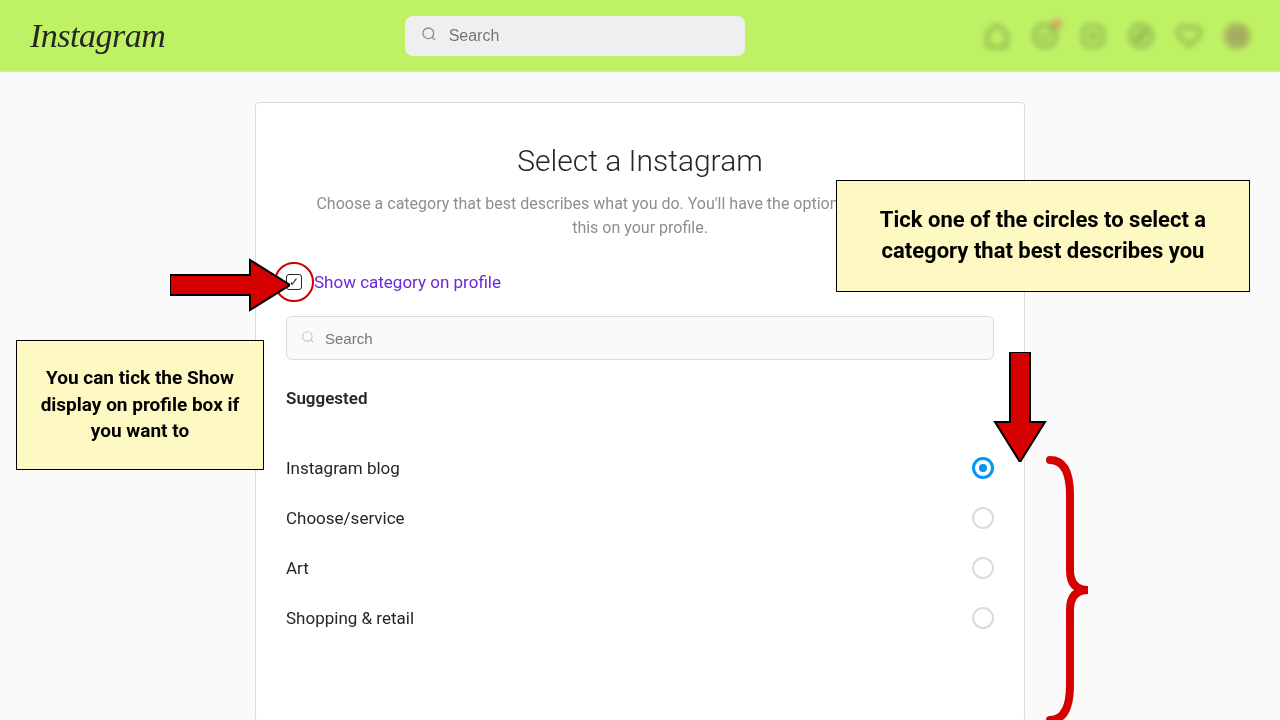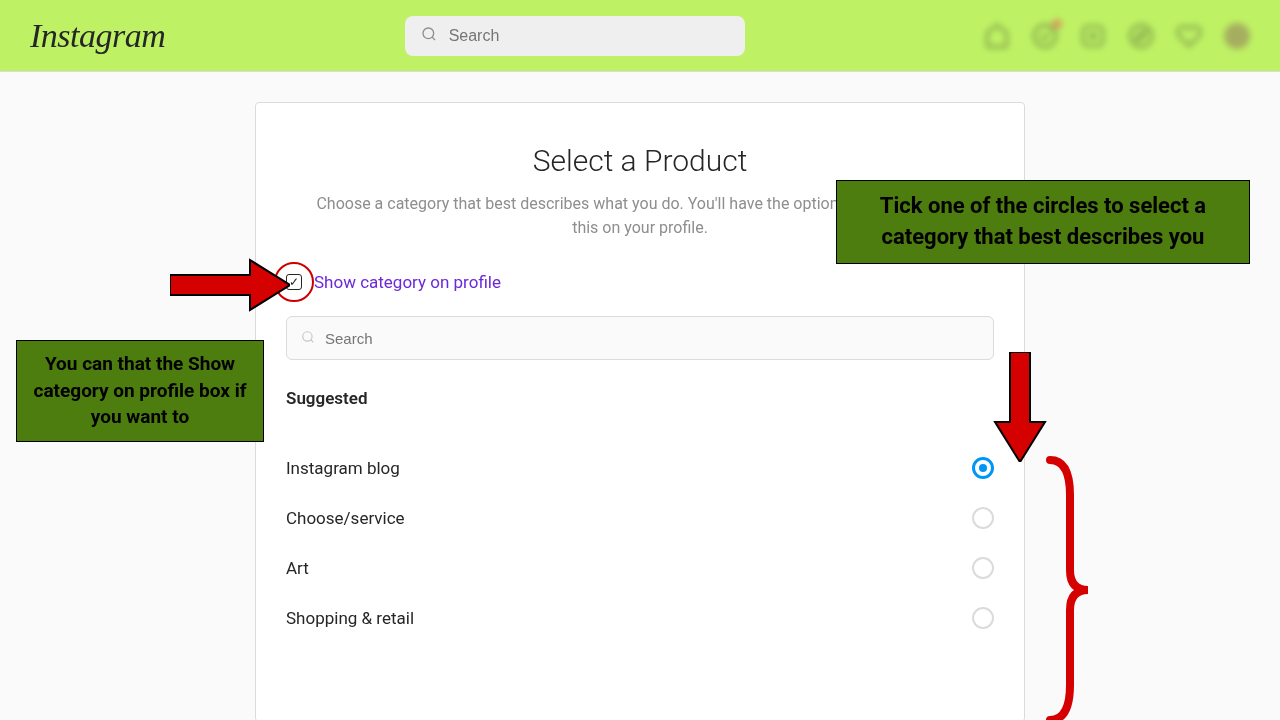--- a/index.html
+++ b/index.html
@@ -30,21 +30,21 @@
   .cat-search .sicon { color: #c7c7c7; margin-right: 10px; }
   .cat-search input { border: none; background: transparent; font-size: 15px; color: #8e8e8e; outline: none; width: 100%; }
   
   .sug-head { font-size: 17px; font-weight: 600; color: #262626; margin-bottom: 35px; }
   .opt { display: flex; align-items: center; justify-content: space-between; padding: 14px 0; }
   .opt-label { font-size: 17px; color: #262626; }
   .radio { width: 22px; height: 22px; border: 2px solid #dbdbdb; border-radius: 50%; cursor: pointer; position: relative; }
   .radio.sel { border: 3px solid #0095f6; }
   .radio.sel::after { content: ''; position: absolute; width: 8px; height: 8px; background: #0095f6; border-radius: 50%; top: 50%; left: 50%; transform: translate(-50%,-50%); }
   
-  .callout { position: absolute; background: #4d7c0f; border: 1px solid #000; padding: 10px 14px; font-size: 19px; font-weight: 700; color: #000; text-align: center; line-height: 1.4; z-index: 10; }
+  .callout { position: absolute; background: #fef9c3; border: 1px solid #000; padding: 24px 14px; font-size: 19px; font-weight: 700; color: #000; text-align: center; line-height: 1.4; z-index: 10; }
   .callout.left { left: 16px; top: 340px; width: 248px; }
   .callout.right { right: 30px; top: 180px; width: 414px; font-size: 22px; }
   
   .arrow-left { position: absolute; left: 170px; top: 255px; z-index: 9; }
   .arrow-down { position: absolute; left: 990px; top: 352px; z-index: 9; }
   .brace { position: absolute; right: 190px; top: 455px; z-index: 5; }
 </style>
 </head>
 <body>
 
@@ -79,21 +79,21 @@
           <polygon points="16 8 14 14 8 16 10 10 16 8"></polygon>
         </svg></span>
     <span class="ni"><svg viewBox="0 0 24 24" fill="none" stroke="currentColor" stroke-width="2">
           <path d="M20.84 4.61a5.5 5.5 0 00-7.78 0L12 5.67l-1.06-1.06a5.5 5.5 0 00-7.78 7.78l1.06 1.06L12 21.23l7.78-7.78 1.06-1.06a5.5 5.5 0 000-7.78z"></path>
         </svg></span>
     <span class="avatar"></span>
   </div>
 </div>
 
 <div class="panel">
-  <h1 class="panel-title">Select a Product</h1>
+  <h1 class="panel-title">Select a Instagram</h1>
   <p class="panel-sub">Choose a category that best describes what you do. You'll have the option to display or hide this on your profile.</p>
 
   <div class="chk-row">
     <div class="chk-circle">
       <div class="ring"></div>
       <div class="chk">✓</div>
     </div>
     <span class="chk-label">Show category on profile</span>
   </div>
 
@@ -122,21 +122,21 @@
         <span class="opt-label">Art</span>
         <span class="radio"></span>
       </div>
       <div class="opt">
         <span class="opt-label">Shopping &amp; retail</span>
         <span class="radio"></span>
       </div>
     </div>
 </div>
 
-<div class="callout left">You can that the Show category on profile box if you want to</div>
+<div class="callout left">You can tick the Show display on profile box if you want to</div>
 <div class="callout right">Tick one of the circles to select a category that best describes you</div>
 
 <svg class="arrow-left" width="120" height="60" viewBox="0 0 120 60">
   <polygon points="120,30 80,5 80,20 0,20 0,40 80,40 80,55" fill="#d50000" stroke="#000" stroke-width="2"></polygon>
 </svg>
 
 <svg class="arrow-down" width="60" height="110" viewBox="0 0 60 110">
   <polygon points="30,110 5,70 20,70 20,0 40,0 40,70 55,70" fill="#d50000" stroke="#000" stroke-width="2"></polygon>
 </svg>
 

